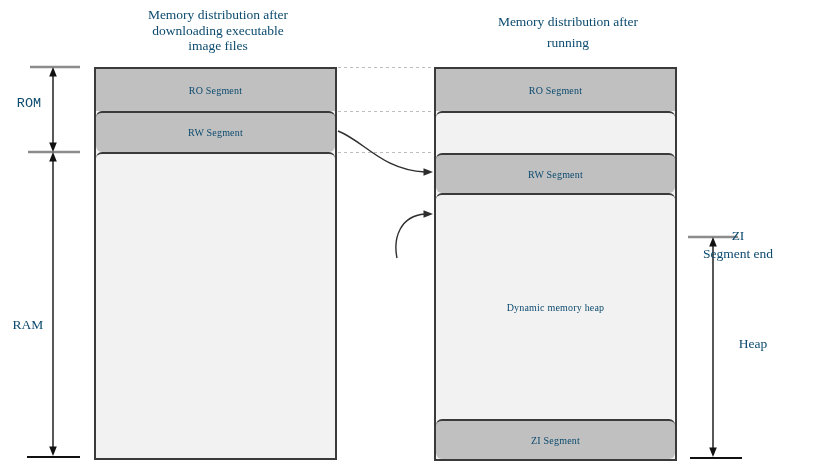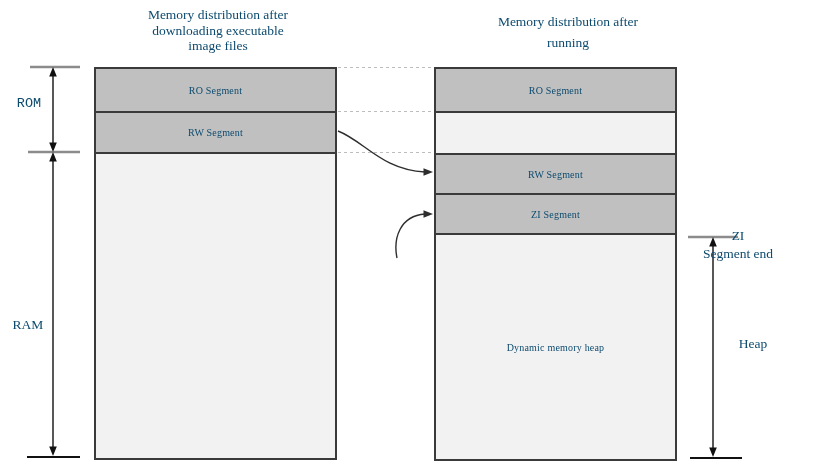--- a/index.html
+++ b/index.html
@@ -15,21 +15,21 @@
     border:2px solid var(--c-border,#3a3a3a);
     background:var(--c-light,#f2f2f2); box-sizing:border-box;
   }
   .col-left  { left:94px;  top:67px; width:243px; height:393px; }
   .col-right { left:434px; top:67px; width:243px; height:394px; }
 
   .seg {
     box-sizing:border-box; display:flex; align-items:center; justify-content:center;
     font-size:10px; letter-spacing:0.2px;
   }
-  .seg + .seg { border-top:2px solid var(--c-border,#3a3a3a); }
+  .seg + .seg { border-top:2px solid var(--c-border,#3a3a3a);border-radius:6px; }
   .seg.dark  { background:var(--c-dark,#c0c0c0); }
   .seg.light { background:var(--c-light,#f2f2f2); }
   .grow { flex:1 1 auto; }
 
   .lbl { position:absolute; font-size:13.5px; line-height:15px; }
   .center { text-align:center; }
   .multiline { white-space:pre-line; }
   .title-left  { left:112px; top:7px;  width:212px; line-height:15.5px; }
   .title-right { left:462px; top:11px; width:212px; line-height:21px; }
   .lbl-rom  { left:6px;   top:96px;  width:46px;font-family:Liberation Mono, monospace; }
@@ -71,25 +71,25 @@
   <div class="column col-right">
     <div class="seg dark" style="height:42px">
       <span>RO Segment</span>
     </div>
     <div class="seg light" style="height:42px">
       <span></span>
     </div>
     <div class="seg dark" style="height:40px">
       <span>RW Segment</span>
     </div>
+    <div class="seg light grow">
+      <span>Dynamic memory heap</span>
+    </div>
     <div class="seg dark" style="height:40px">
       <span>ZI Segment</span>
-    </div>
-    <div class="seg light grow">
-      <span>Dynamic memory heap</span>
     </div>
   </div>
 
   <svg class="overlay" width="829" height="464" viewBox="0 0 829 464">
 
     <g class="dash">
       <line x1="338" y1="67.5" x2="433" y2="67.5"></line>
       <line x1="338" y1="111.5" x2="433" y2="111.5"></line>
       <line x1="338" y1="152.5" x2="433" y2="152.5"></line>
     </g>

